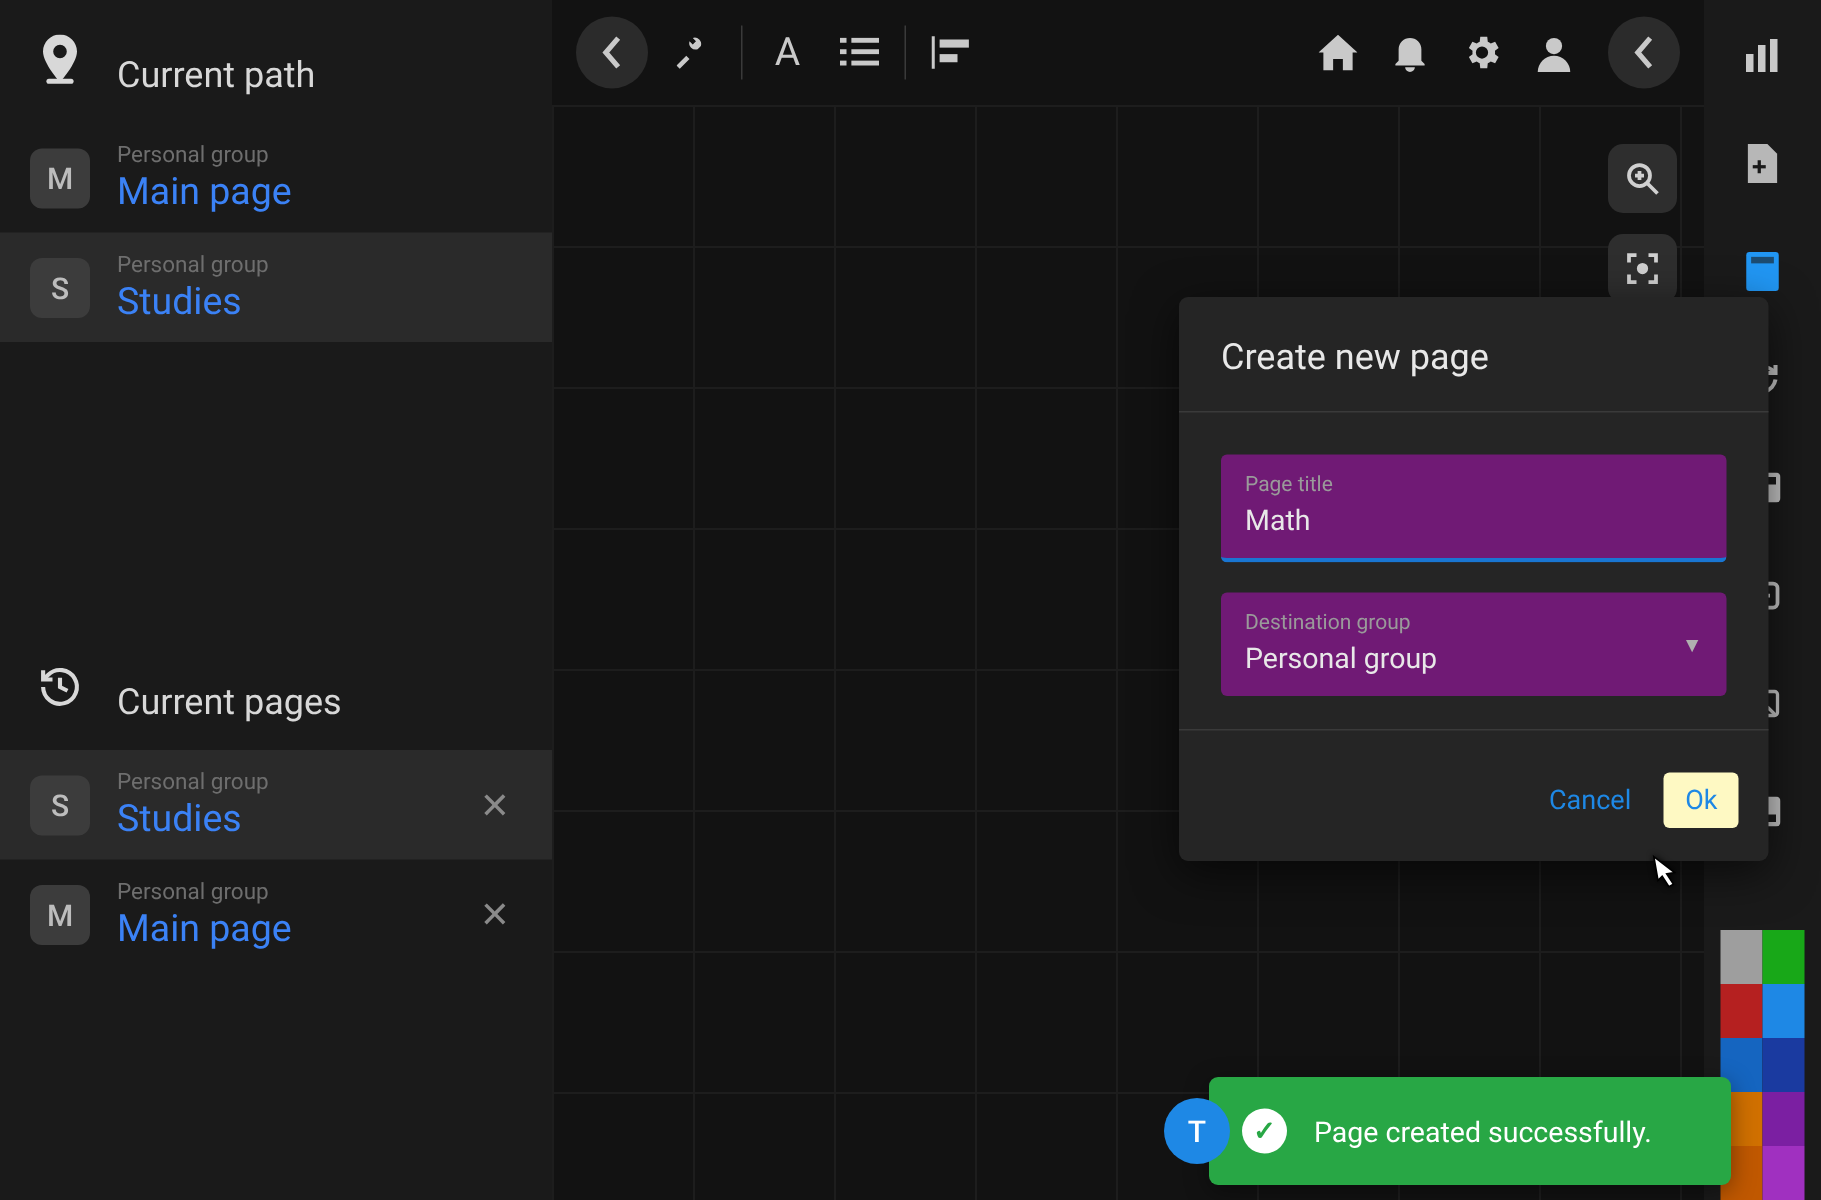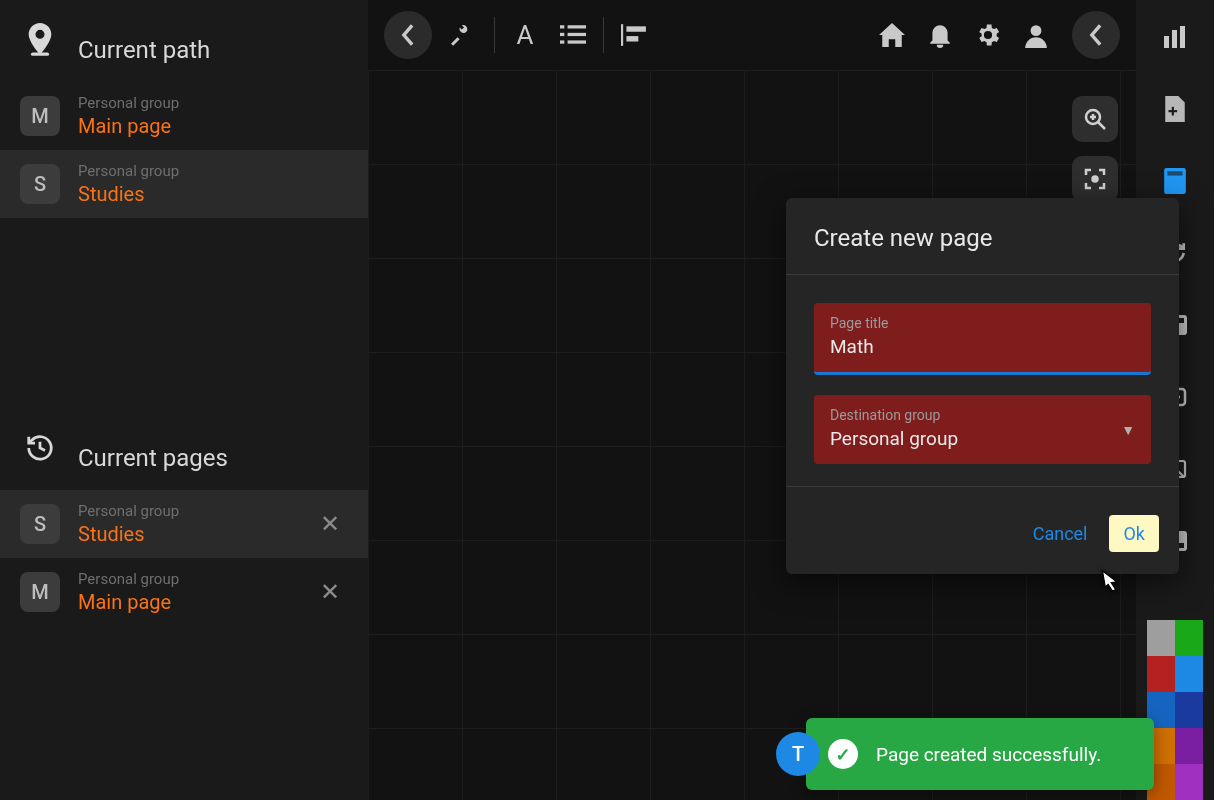--- a/index.html
+++ b/index.html
@@ -8,21 +8,21 @@
 
   
   .sidebar { width: 368px; background: #1a1a1a; display: flex; flex-direction: column; }
   .sidebar-header { display: flex; align-items: center; gap: 18px; padding: 16px 20px 18px 20px; }
   .sidebar-header .icon-wrap { width: 40px; display:flex; justify-content:center; }
   .sidebar-title { font-size: 24px; font-weight: 400; color: #d8d8d8; margin-top: 20px; }
   .path-item { display:flex; align-items:center; gap: 18px; padding: 12px 20px; }
   .path-item.active { background: #2a2a2a; }
   .avatar { width: 40px; height: 40px; border-radius: 8px; background: #3c3c3c; color:#bdbdbd; display:flex; align-items:center; justify-content:center; font-size:20px; font-weight:500; flex-shrink:0; }
   .item-text .group-label { font-size: 15px; color: #6e6e6e; margin-bottom: 2px; }
-  .item-text .page-label { font-size: 20px; color: #f97316; }
+  .item-text .page-label { font-size: 25px; color: #3b82f6; }
   .recent-section { margin-top: 190px; }
   .recent-item { display:flex; align-items:center; gap:18px; padding:12px 20px; position:relative; }
   .recent-item.hl { background:#2a2a2a; }
   .close-btn { margin-left:auto; color:#8a8a8a; font-size:24px; cursor:pointer; padding:4px 8px; }
 
   
   .main { flex:1; position:relative; background:#121212; }
   .grid-bg { position:absolute; inset:70px 0 0 0;
     background-image: linear-gradient(#1d1d1d 1px, transparent 1px), linear-gradient(90deg, #1d1d1d 1px, transparent 1px);
     background-size: 94px 94px; }
@@ -40,21 +40,21 @@
   .rightbar { width:78px; background:#1a1a1a; display:flex; flex-direction:column; align-items:center; padding-top:14px; gap:26px; }
   .rb-btn { width:46px; height:46px; display:flex; align-items:center; justify-content:center; color:#c9c9c9; cursor:pointer; border-radius:8px; }
   .rb-btn.active { color:#2196f3; }
   .palette { margin-top:auto; width:56px; display:grid; grid-template-columns:1fr 1fr; }
   .pcell { height:36px; }
 
   
   .modal { position:absolute; left:418px; top:198px; width:393px; background:#252525; border-radius:6px; box-shadow:0 8px 30px rgba(0,0,0,.6); }
   .modal-title { font-size:24px; color:#e8e8e8; padding:26px 28px 22px; }
   .modal-divider { height:1px; background:#3a3a3a; }
-  .field { margin:28px 28px 0; background:#7f1d1d; border-radius:4px; padding:12px 16px 14px; position:relative; }
+  .field { margin:28px 28px 0; background:#701a75; border-radius:4px; padding:12px 16px 14px; position:relative; }
   .field.title-field { border-bottom:3px solid #1976d2; }
   .field-label { font-size:14px; color:#9a9a9a; margin-bottom:4px; }
   .field-value { font-size:19px; color:#e8e8e8; border:none; background:transparent; outline:none; width:100%; }
   .field .chev { position:absolute; right:16px; top:50%; transform:translateY(-50%); color:#b0b0b0; font-size:14px; }
   .modal-actions { display:flex; justify-content:flex-end; gap:8px; padding:28px 20px 22px; margin-top:22px; border-top:1px solid #3a3a3a; }
   .act-btn { font-size:18px; padding:8px 14px; color:#1e88e5; cursor:pointer; border-radius:4px; }
   .act-btn.ok { background:#fef9c3; }
   .cursor-pointer-fake { position:absolute; left:728px; top:568px; color:#fff; font-size:26px; pointer-events:none; filter:drop-shadow(0 0 2px #000); }
 
   

